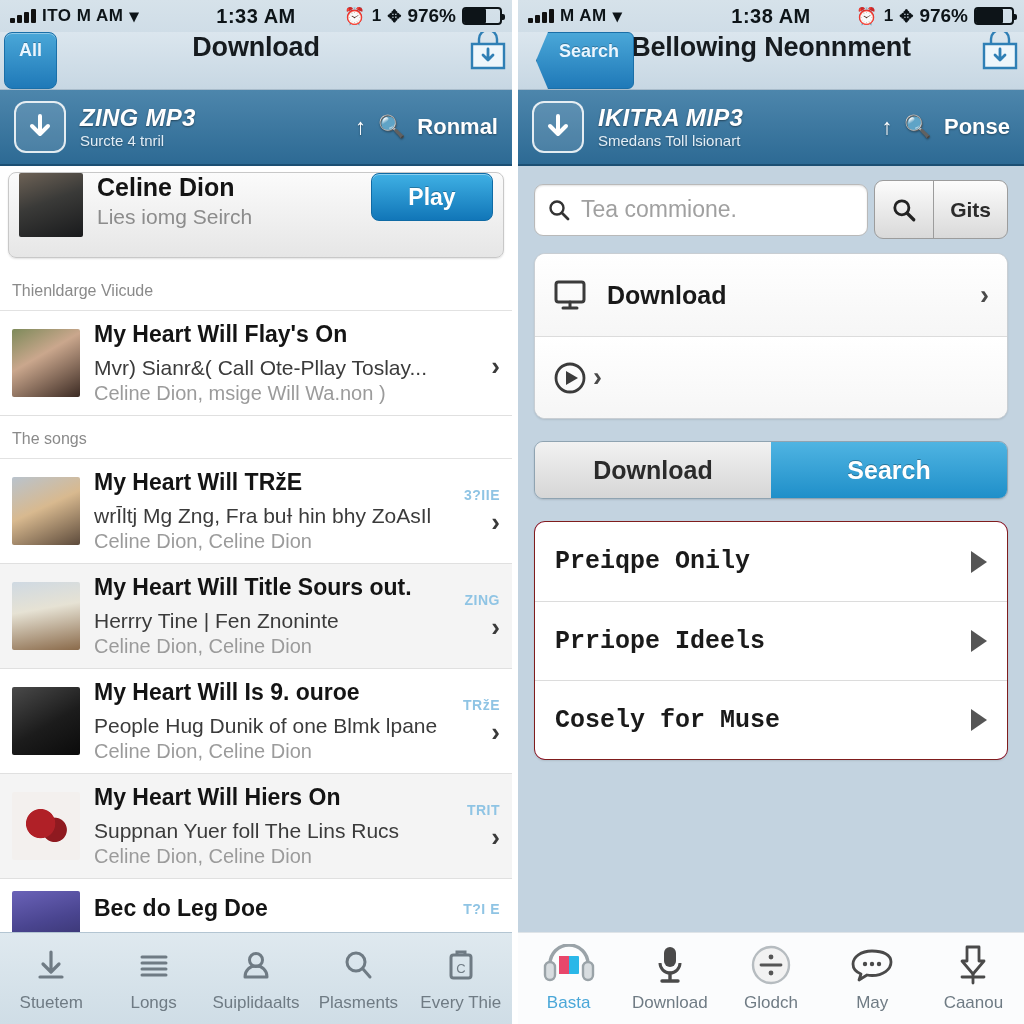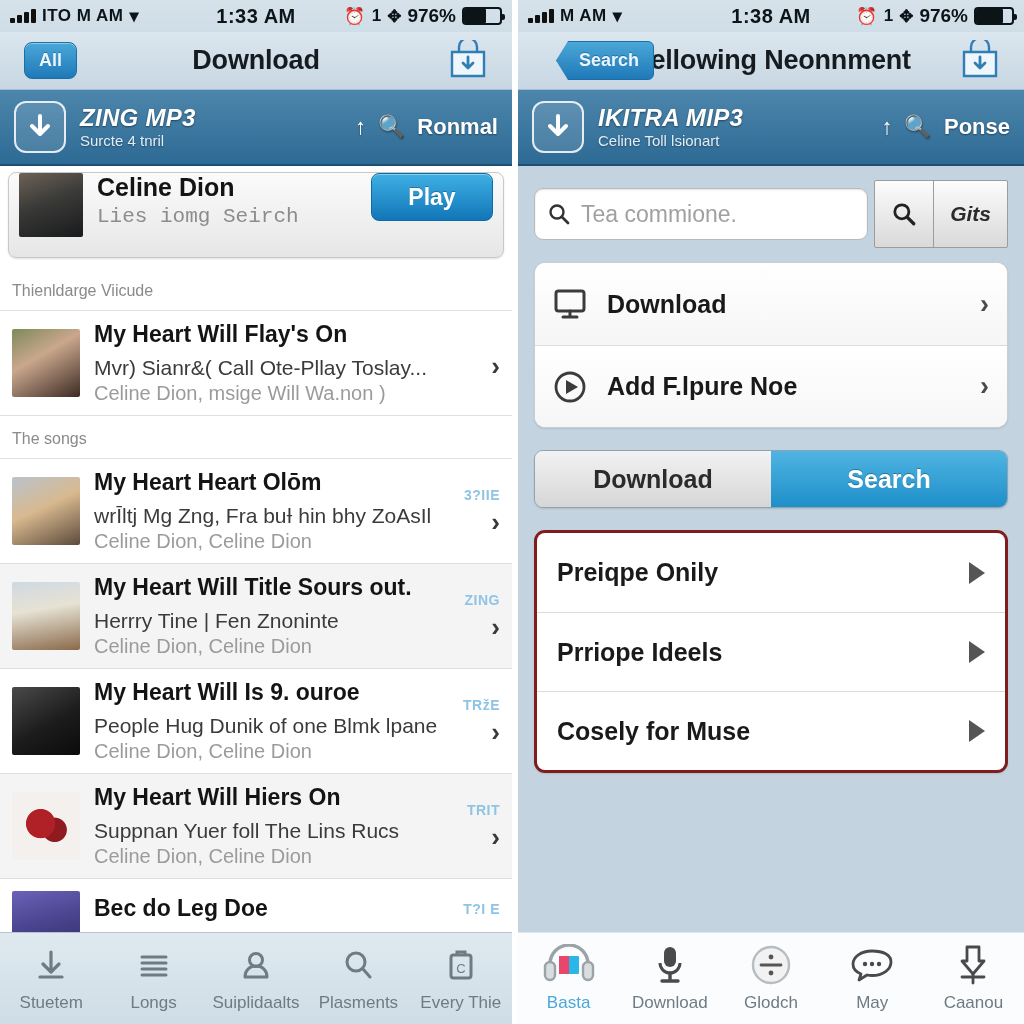--- a/index.html
+++ b/index.html
@@ -40,21 +40,21 @@
   .battery::after {
     content: ""; position: absolute; right: -5px; top: 5px;
     width: 3px; height: 6px; background: #0d1418; border-radius: 0 2px 2px 0;
   }
   .battery i { display: block; height: 100%; background: #0d1418; border-radius: 1px; }
   .pct { font-size: 19px; }
   .sb-icon { font-size: 17px; }
 
   
   .navbar {
-    height: 58px; display: flex; align-items: center; padding: 0 24px;
+    height: 58px; display: flex; padding: 0 4px;
     background: linear-gradient(#dbe6ee, #c7d7e3);
     border-bottom: 1px solid #a9bccb;
     position: relative;
   }
   .nav-title {
     position: absolute; left: 0; right: 0; text-align: center;
     font-size: 27px; font-weight: bold; color: #161b1f;
     letter-spacing: -.2px; pointer-events: none;
   }
   .pill-btn {
@@ -114,21 +114,21 @@
   .artist-card {
     margin: 6px 8px 10px; height: 86px; display: flex; align-items: flex-start;
     background: linear-gradient(#fbfbfb, #e6e6e6);
     border: 1px solid #c8c8c8; border-radius: 8px;
     box-shadow: 0 1px 2px rgba(0,0,0,.12); padding: 0 10px;
   }
   .thumb { flex: 0 0 auto; border-radius: 2px; overflow: hidden; }
   .artist-card .thumb { width: 64px; height: 64px; }
   .artist-meta { margin-left: 14px; flex: 1; min-width: 0; }
   .artist-name { font-size: 25px; font-weight: bold; color: #141414; }
-  .artist-sub { font-size: 21px; color: #8c8c8c; margin-top: 3px; font-family: Liberation Mono, monospace; }
+  .artist-sub { font-size: 21px; color: #8c8c8c; margin-top: 3px; }
   .play-btn {
     flex: 0 0 auto; width: 122px; height: 48px; border-radius: 8px;
     background: linear-gradient(#3fb0e4, #1176b8);
     border: 1px solid #0f6ba5; color: #ffffff;
     font-size: 23px; font-weight: bold;
     display: flex; align-items: center; justify-content: center;
     box-shadow: inset 0 1px 0 rgba(255,255,255,.4);
     text-shadow: 0 -1px 0 rgba(0,0,0,.25);
   }
 
@@ -201,24 +201,23 @@
   .r-body { padding: 14px 16px 0; }
   .search-row { display: flex; align-items: center; gap: 6px; }
   .search-field {
     flex: 1; height: 52px; background: #ffffff;
     border: 1px solid #b9b9b9; border-radius: 9px;
     display: flex; align-items: center; padding: 0 12px; gap: 10px;
     box-shadow: inset 0 1px 2px rgba(0,0,0,.12);
   }
   .search-ph { font-size: 23px; color: #a0a0a0; }
   .seg2 {
-    flex: 0 0 auto; display: flex; height: 68px;
-    border: 1px solid #9c9c9c; border-radius: 2px; overflow: hidden;
+    flex: 0 0 auto; display: flex; height: 59px;
+    border: 1px solid #9c9c9c; border-radius: 9px; overflow: hidden;
     background: linear-gradient(#fcfcfc, #d9d9d9);
-    font-style: italic;
   }
   .seg2 > div {
     display: flex; align-items: center; justify-content: center;
     padding: 0 16px; font-size: 21px; color: #2b2b2b; font-weight: bold;
   }
   .seg2 > div + div { border-left: 1px solid #9c9c9c; }
 
   .card-group {
     margin-top: 14px; background: #ffffff; border-radius: 11px;
     border: 1px solid #c9ced3; overflow: hidden;
@@ -245,22 +244,23 @@
   .seg-wide .off {
     background: linear-gradient(#f2f2f2, #d6d6d6); color: #2b2b2b;
   }
   .seg-wide .on {
     background: linear-gradient(#4fb4e2, #1f8fc9); color: #ffffff;
     text-shadow: 0 -1px 0 rgba(0,0,0,.3);
   }
 
   .list-card {
     margin-top: 22px; background: #be185d; border-radius: 11px;
-    border: 3px solid #7f1d1d; overflow: hidden;
+    border: 1px solid #7f1d1d; overflow: hidden;
     box-shadow: 0 1px 2px rgba(0,0,0,.1);
+    font-family: Liberation Mono, monospace;
   }
   .list-row {
     display: flex; align-items: center; height: 79px; padding: 0 20px;
     background: #ffffff;
   }
   .list-row + .list-row { border-top: 1px solid #dcdcdc; }
   .list-label { flex: 1; font-size: 25px; font-weight: bold; color: #1a1a1a; }
   .tri { width: 0; height: 0; border-left: 16px solid #555; border-top: 11px solid transparent; border-bottom: 11px solid transparent; }
 </style>
 </head>
@@ -346,21 +346,21 @@
         </div>
       </div>
     </div>
 
     <div>
       <div class="sec-head">The songs</div>
 
       <div class="song-row">
         <div class="thumb t3"></div>
         <div class="song-meta">
-          <div class="song-title">My Heart Heart Olōm</div>
+          <div class="song-title">My Heart Will TRžE</div>
           <div class="song-sub">wrĪltj Mg Zng, Fra buƗ hin bhy ZoAsIl</div>
           <div class="song-artist">Celine Dion, Celine Dion</div>
         </div>
         <div class="row-right">
           <span class="badge">3?IІE</span>
           <span class="chev">›</span>
         </div>
       </div>
 
       <div class="song-row alt">
@@ -501,21 +501,21 @@
     </div>
 
     <div class="appbar">
       <div class="appbar-icon">
         <svg width="30" height="30" viewBox="0 0 30 30">
           <path d="M15 4 v16 M7 14 l8 8 8-8" fill="none" stroke="#ffffff" stroke-width="4" stroke-linecap="round" stroke-linejoin="round"></path>
         </svg>
       </div>
       <div class="appbar-txt">
         <div class="appbar-title">IKITRA MIP3</div>
-        <div class="appbar-sub">Celine Toll lsionart</div>
+        <div class="appbar-sub">Smedans Toll lsionart</div>
       </div>
       <div class="appbar-right">
         <span class="ic">↑</span>
         <span class="ic">🔍</span>
         <span>Ponse</span>
       </div>
     </div>
 
     <div class="r-body">
 
@@ -549,21 +549,20 @@
           <span class="menu-label">Download</span>
           <span class="menu-chev">›</span>
         </div>
         <div class="menu-row">
           <span class="menu-icon">
             <svg width="34" height="34" viewBox="0 0 34 34">
                 <circle cx="17" cy="17" r="14" fill="none" stroke="#3b3b3b" stroke-width="2.8"></circle>
                 <path d="M13 10 l12 7 -12 7z" fill="#3b3b3b"></path>
               </svg>
           </span>
-          <span class="menu-label">Add F.lpure Noe</span>
           <span class="menu-chev">›</span>
         </div>
       </div>
 
       <div class="seg-wide">
         <div class="off">Download</div>
         <div class="on">Search</div>
       </div>
 
       <div class="list-card">

